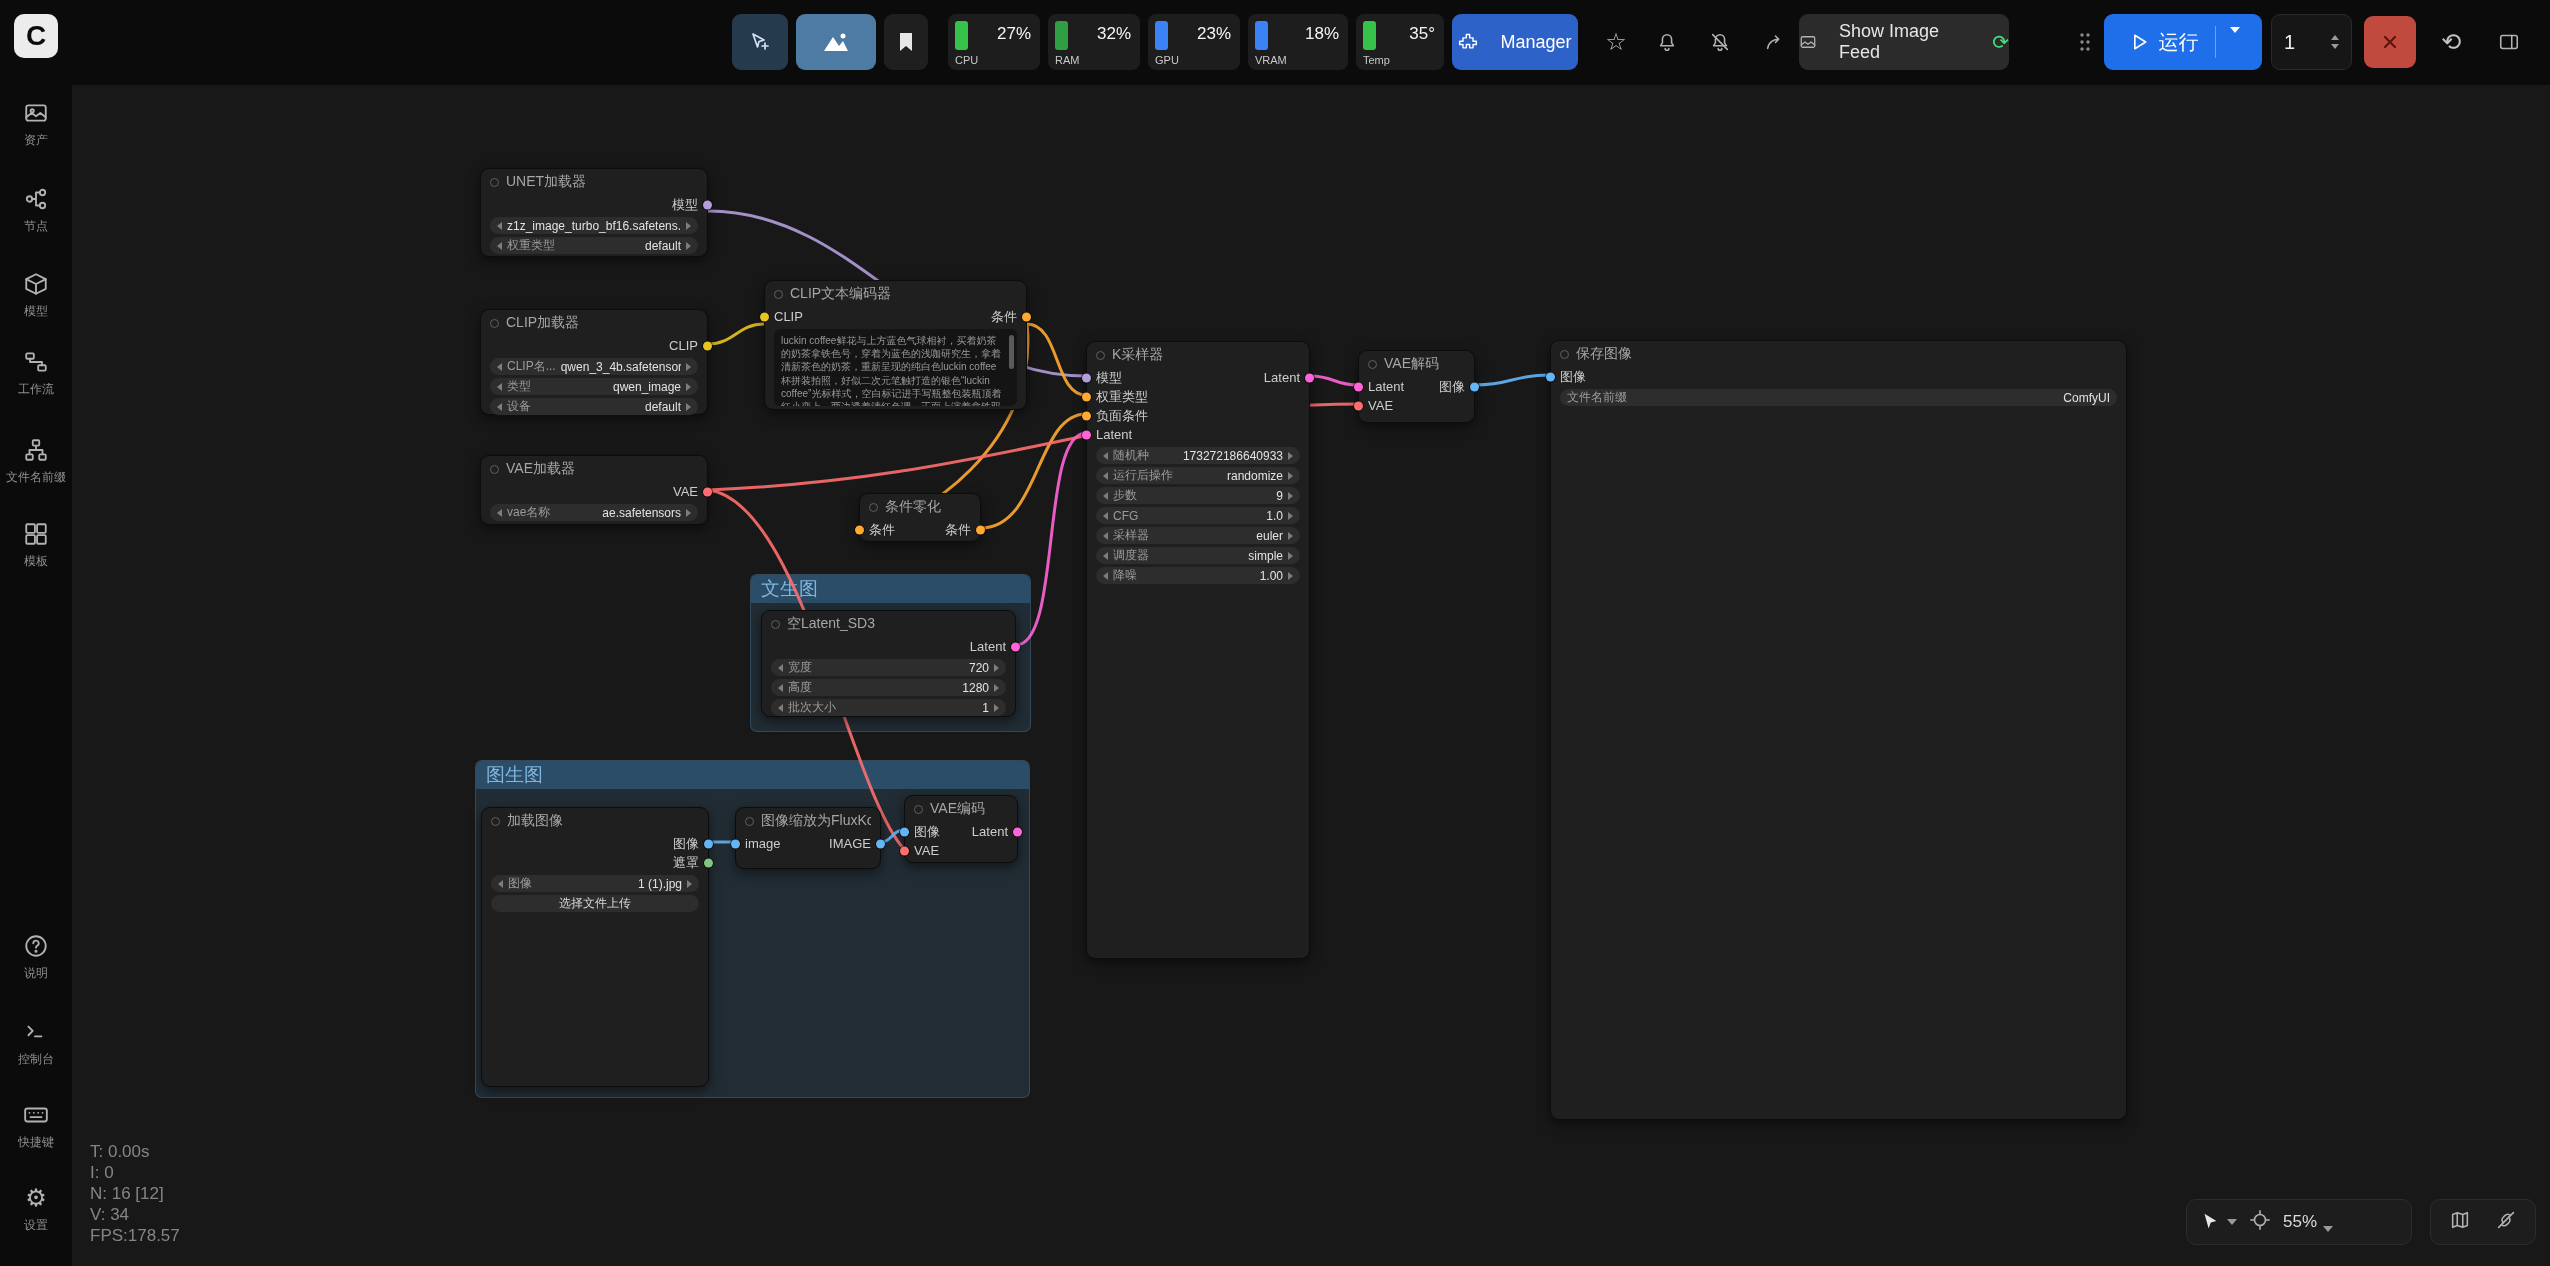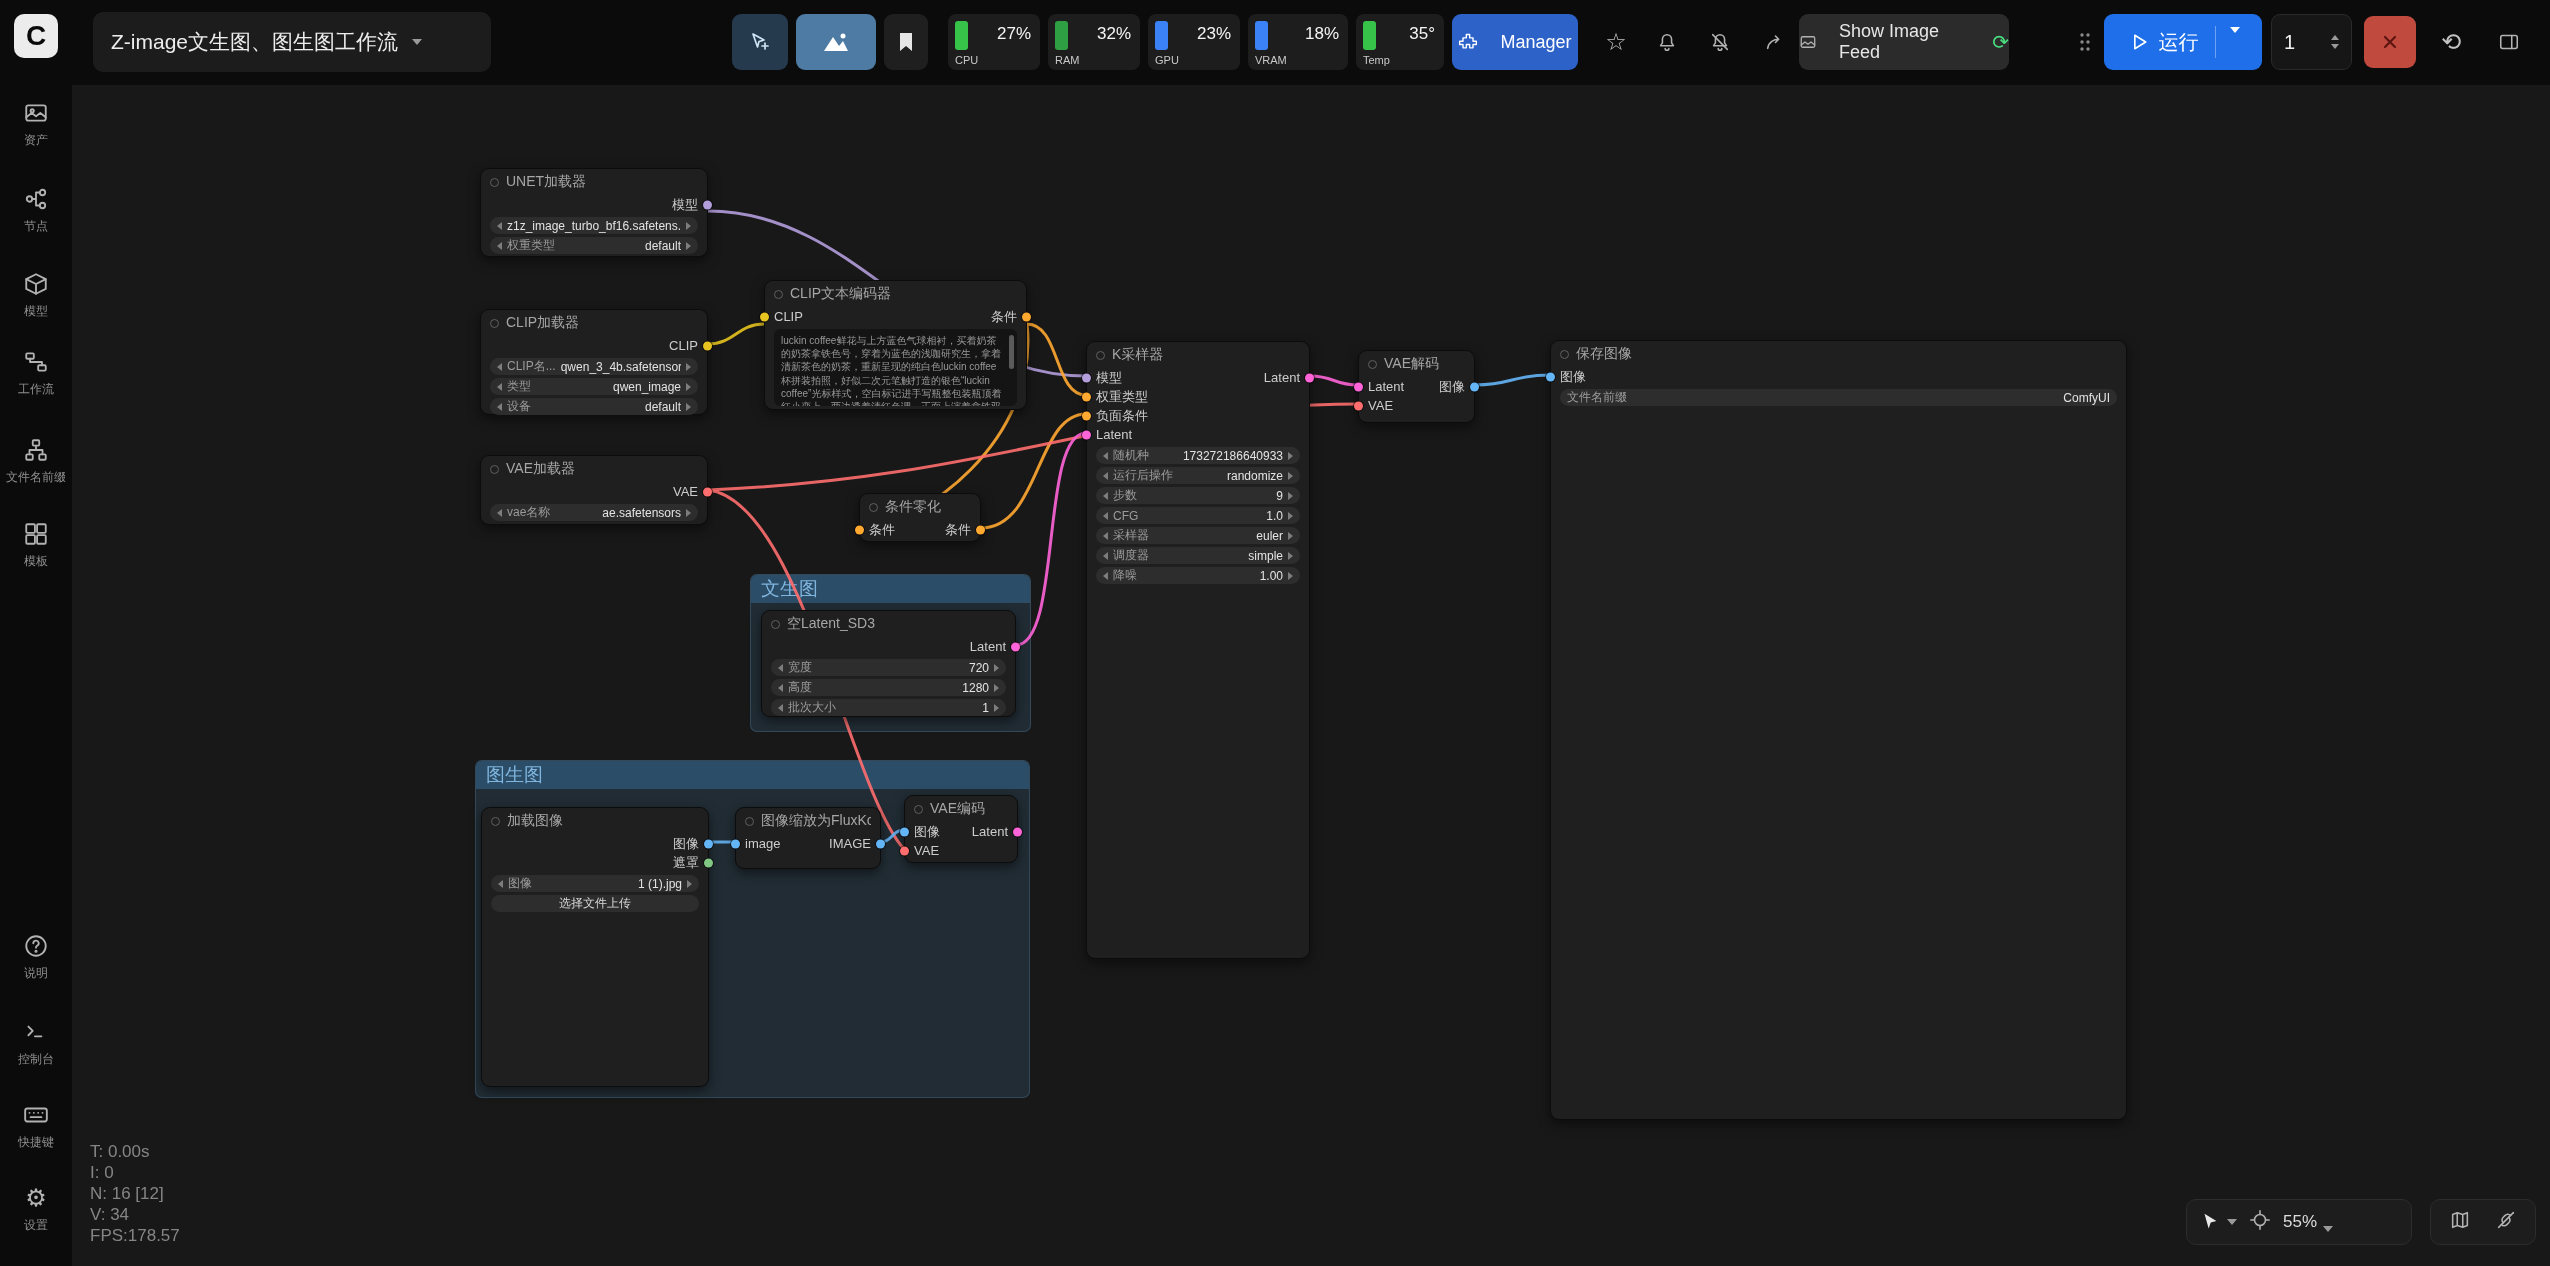--- a/index.html
+++ b/index.html
@@ -522,24 +522,20 @@
         </span>
       <span class="slabel">快捷键</span>
     </div>
     <div class="sitem" style="top:1185px">
       <span class="sicon glyph" style="font-size:24px">⚙</span>
       <span class="slabel">设置</span>
     </div>
   </aside>
 
   <header id="topbar">
-    <div class="titlebox">
-      <span class="ttext">Z-image文生图、图生图工作流</span>
-      <span class="chev"></span>
-    </div>
 
     <div class="tbtn" style="left: 660px; width: 56px; background: rgb(37, 58, 77);">
       <svg class="ic" width="24" height="24" viewBox="0 0 24 24" style="stroke:#cfe3f2">
           <path d="M5 4 L16 10 L11 11.5 L9.5 17 Z"></path>
           <path d="M14 16h6M17 13v6"></path>
         </svg>
     </div>
     <div class="tbtn" style="left: 724px; width: 80px; background: rgb(77, 123, 163);">
       <svg width="30" height="26" viewBox="0 0 30 26">
           <path d="M3 22 L12 8 L18 17 L22 12 L27 22 Z" fill="#ffffff"></path>

